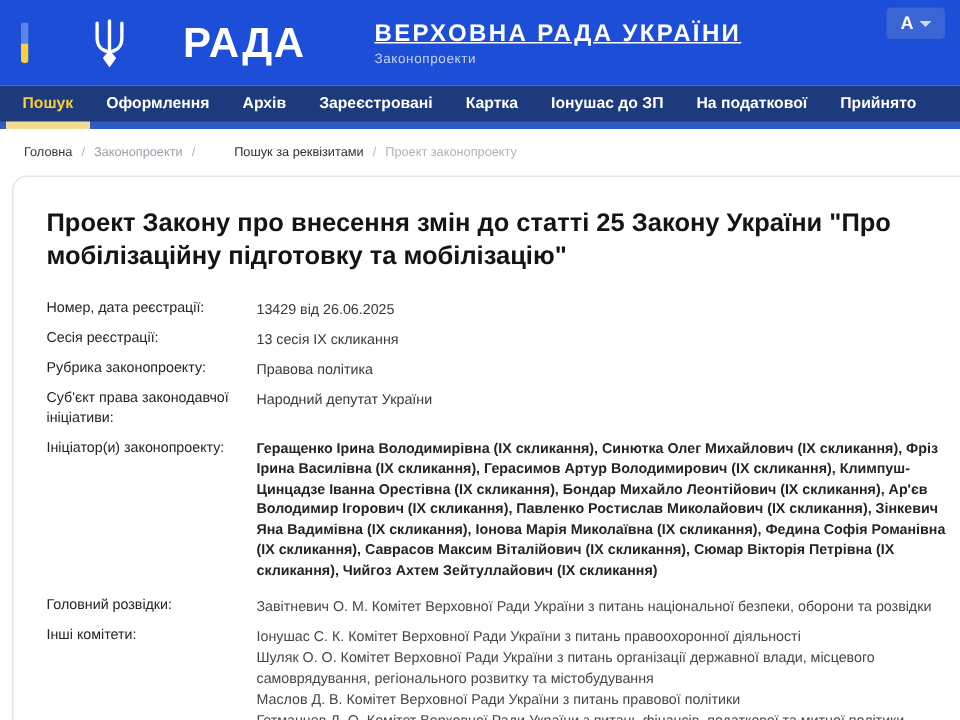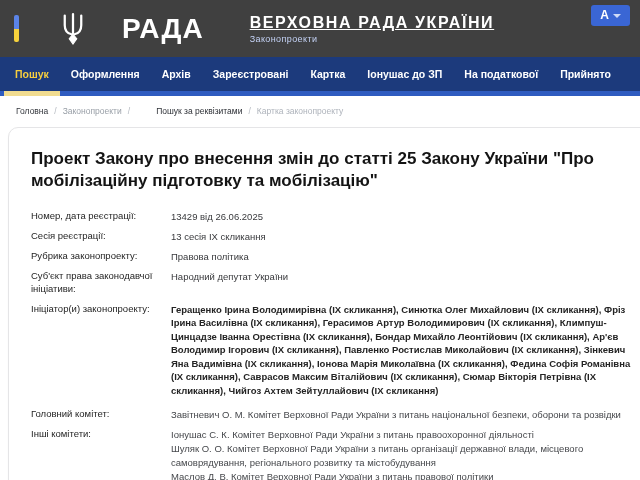--- a/index.html
+++ b/index.html
@@ -1,38 +1,38 @@
 <!DOCTYPE html>
 <html lang="uk"><head>
 <meta charset="utf-8">
 <style>
   * { margin:0; padding:0; box-sizing:border-box; }
   html,body { width:640px; height:480px; overflow:hidden; background:#ffffff;
     font-family:"Liberation Sans","DejaVu Sans",sans-serif; }
 
   
-  .header { height:57px; background:#404040; display:flex; align-items:center;
+  .header { height:57px; background:#1d4ed8; display:flex; align-items:center;
     padding:0 14px; position:relative;gap:30px; }
   .flag-bar { width:5px; height:27px; border-radius:2px; overflow:hidden;
     display:flex; flex-direction:column; margin-right:9px; }
   .flag-bar .top { flex:1; background:#5b84e8; }
   .flag-bar .bot { flex:1; background:#f7d23c; }
   .tryzub { width:30px; height:36px; margin-right:4px; }
   .logo-text { color:#ffffff; font-size:28px; font-weight:bold; letter-spacing:1px; }
   .site-block { margin-left:16px; display:flex; flex-direction:column; gap:2px; }
   .site-title { color:#ffffff; font-size:16px; font-weight:bold; letter-spacing:1.6px;text-decoration:underline; }
   .site-subtitle { color:#c3d1f4; font-size:9px; letter-spacing:.4px; }
   .font-size-control { position:absolute; right:10px; top:5px; background:#3a66d4;
     border-radius:3px; padding:3px 9px 4px 9px; color:#ffffff; font-size:12px;
     font-weight:bold; display:flex; align-items:center; gap:4px; cursor:pointer; }
   .caret-down { width:0; height:0; border-left:4px solid transparent;
     border-right:4px solid transparent; border-top:4px solid #cfdbf7; margin-top:2px; }
 
   
-  .nav { height:39px; background:#1c3a7c; display:flex; align-items:stretch;
+  .nav { height:29px; background:#1c3a7c; display:flex; align-items:stretch;
     padding:0 4px; position:relative; box-shadow: inset 0 -5px 0 #2f5cc0; }
   .nav-item { position:relative; display:flex; align-items:center; padding:0 11px 5px 11px;
     color:#ffffff; font-size:10.5px; font-weight:bold; cursor:pointer; white-space:nowrap; }
   .nav-item.active { color:#f7ce3e; }
   .nav-item.active::after { content:""; position:absolute; left:0; right:0; bottom:0;
     height:5px; background:#f1dc90; }
 
   
   .breadcrumb { display:flex; align-items:center; gap:6px; padding:10px 4px 8px 16px;
     font-size:8.5px; }
@@ -94,21 +94,21 @@
   <div class="nav-item">Прийнято</div>
 </div>
 
 <div class="breadcrumb">
   <span class="crumb">Головна</span>
   <span class="crumb-sep">/</span>
   <span class="crumb muted">Законопроекти</span>
   <span class="crumb-sep">/</span>
   <span class="crumb bold">Пошук за реквізитами</span>
   <span class="crumb-sep">/</span>
-  <span class="crumb light">Картка законопроекту</span>
+  <span class="crumb light">Проект законопроекту</span>
 </div>
 
 <div class="card">
   <div class="bill-title">Проект Закону про внесення змін до статті 25 Закону України "Про мобілізаційну підготовку та мобілізацію"</div>
 
   <div class="field-row">
     <div class="field-label">Номер, дата реєстрації:</div>
     <div class="field-value">13429 від 26.06.2025</div>
   </div>
   <div class="field-row">
@@ -123,21 +123,21 @@
     <div class="field-label">Суб'єкт права законодавчої ініціативи:</div>
     <div class="field-value">Народний депутат України</div>
   </div>
 
   <div class="field-row">
     <div class="field-label">Ініціатор(и) законопроекту:</div>
     <div class="field-value strong">Геращенко Ірина Володимирівна (ІХ скликання), Синютка Олег Михайлович (ІХ скликання), Фріз Ірина Василівна (ІХ скликання), Герасимов Артур Володимирович (ІХ скликання), Климпуш-Цинцадзе Іванна Орестівна (ІХ скликання), Бондар Михайло Леонтійович (ІХ скликання), Ар'єв Володимир Ігорович (ІХ скликання), Павленко Ростислав Миколайович (ІХ скликання), Зінкевич Яна Вадимівна (ІХ скликання), Іонова Марія Миколаївна (ІХ скликання), Федина Софія Романівна (ІХ скликання), Саврасов Максим Віталійович (ІХ скликання), Сюмар Вікторія Петрівна (ІХ скликання), Чийгоз Ахтем Зейтуллайович (ІХ скликання)</div>
   </div>
 
   <div class="field-row gap-md">
-    <div class="field-label">Головний комітет:</div>
+    <div class="field-label">Головний розвідки:</div>
     <div class="committee-line">Завітневич О. М. Комітет Верховної Ради України з питань національної безпеки, оборони та розвідки</div>
   </div>
 
   <div class="field-row">
     <div class="field-label">Інші комітети:</div>
     <div class="committees-list">
       <div class="committee-line">Іонушас С. К. Комітет Верховної Ради України з питань правоохоронної діяльності</div>
       <div class="committee-line">Шуляк О. О. Комітет Верховної Ради України з питань організації державної влади, місцевого самоврядування, регіонального розвитку та містобудування</div>
       <div class="committee-line">Маслов Д. В. Комітет Верховної Ради України з питань правової політики</div>
       <div class="committee-line">Гетманцев Д. О. Комітет Верховної Ради України з питань фінансів, податкової та митної політики</div>

